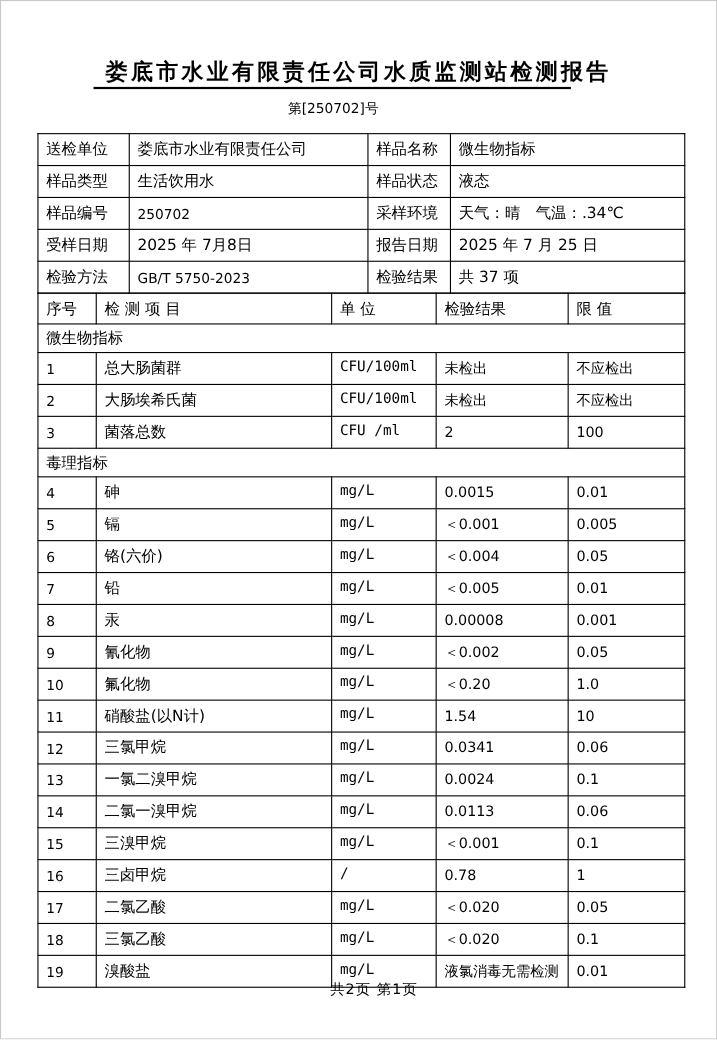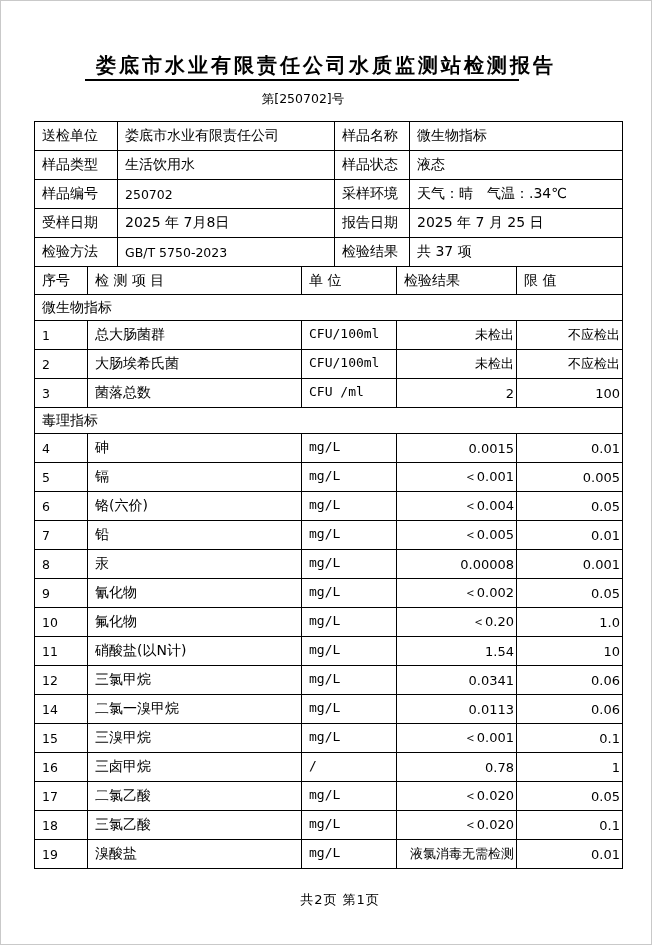--- a/index.html
+++ b/index.html
@@ -47,21 +47,21 @@
   
   .i-c1{width:83px;} .i-c2{width:217px;} .i-c3{width:75px;} .i-c4{width:213px;}
   
   .d-c1{width:53px;} .d-c2{width:214px;} .d-c3{width:95px;} .d-c4{width:120px;} .d-c5{width:106px;}
   .num{font-size:12.5px;letter-spacing:0;}
   .unit-cell{
     vertical-align:top;padding-top:5px;
     font-size:13px;
     font-family:"DejaVu Sans Mono","DejaVu Sans",monospace;
   }
-  .result-cell,.limit-cell{font-size:13px;text-align:right;}
+  .result-cell,.limit-cell{font-size:13px;}
   .page-footer{
     position:absolute;top:890px;left:0;width:100%;
     text-align:center;font-size:13px;
     transform:translateX(14px);
     letter-spacing:1px;
   }
 </style>
 </head>
 <body>
 
@@ -215,20 +215,27 @@
             <td class="limit-cell">10</td>
           </tr>
           <tr>
             <td class="num">12</td>
             <td>三氯甲烷</td>
             <td class="unit-cell">mg/L</td>
             <td class="result-cell">0.0341</td>
             <td class="limit-cell">0.06</td>
           </tr>
           <tr>
+            <td class="num">13</td>
+            <td>一氯二溴甲烷</td>
+            <td class="unit-cell">mg/L</td>
+            <td class="result-cell">0.0024</td>
+            <td class="limit-cell">0.1</td>
+          </tr>
+          <tr>
             <td class="num">14</td>
             <td>二氯一溴甲烷</td>
             <td class="unit-cell">mg/L</td>
             <td class="result-cell">0.0113</td>
             <td class="limit-cell">0.06</td>
           </tr>
           <tr>
             <td class="num">15</td>
             <td>三溴甲烷</td>
             <td class="unit-cell">mg/L</td>

